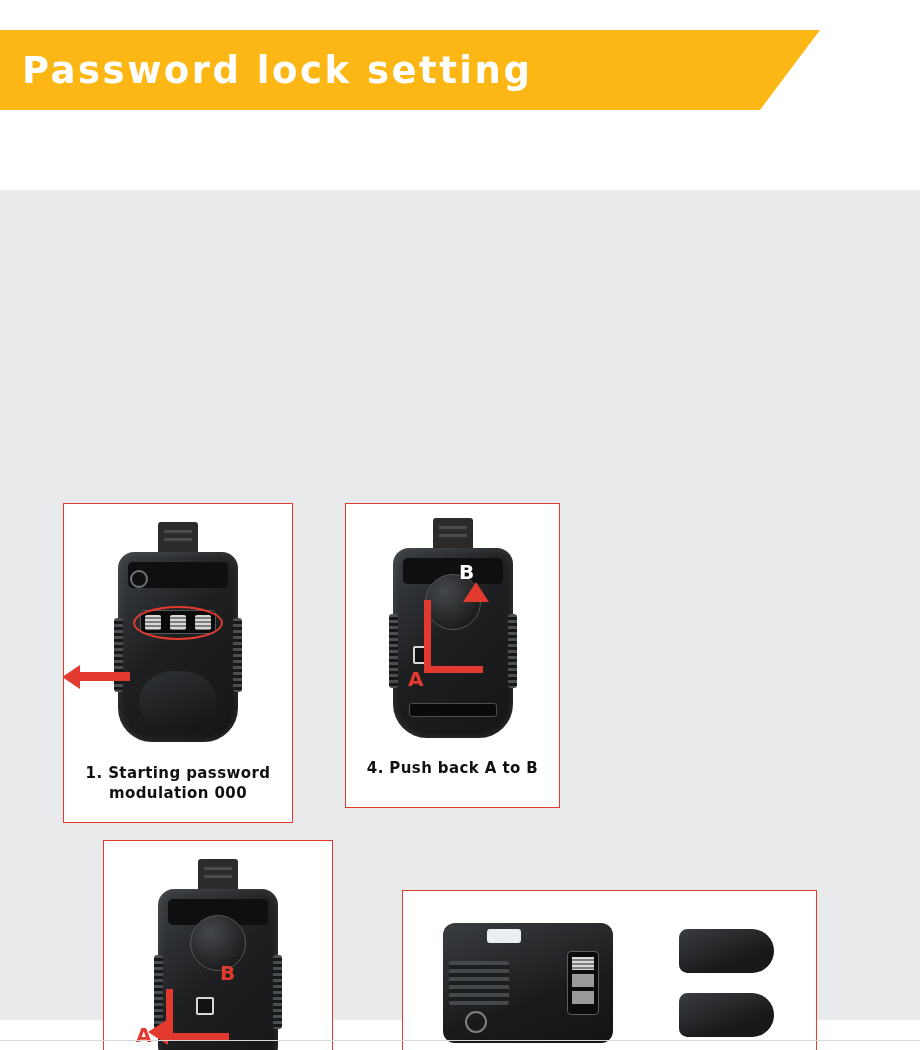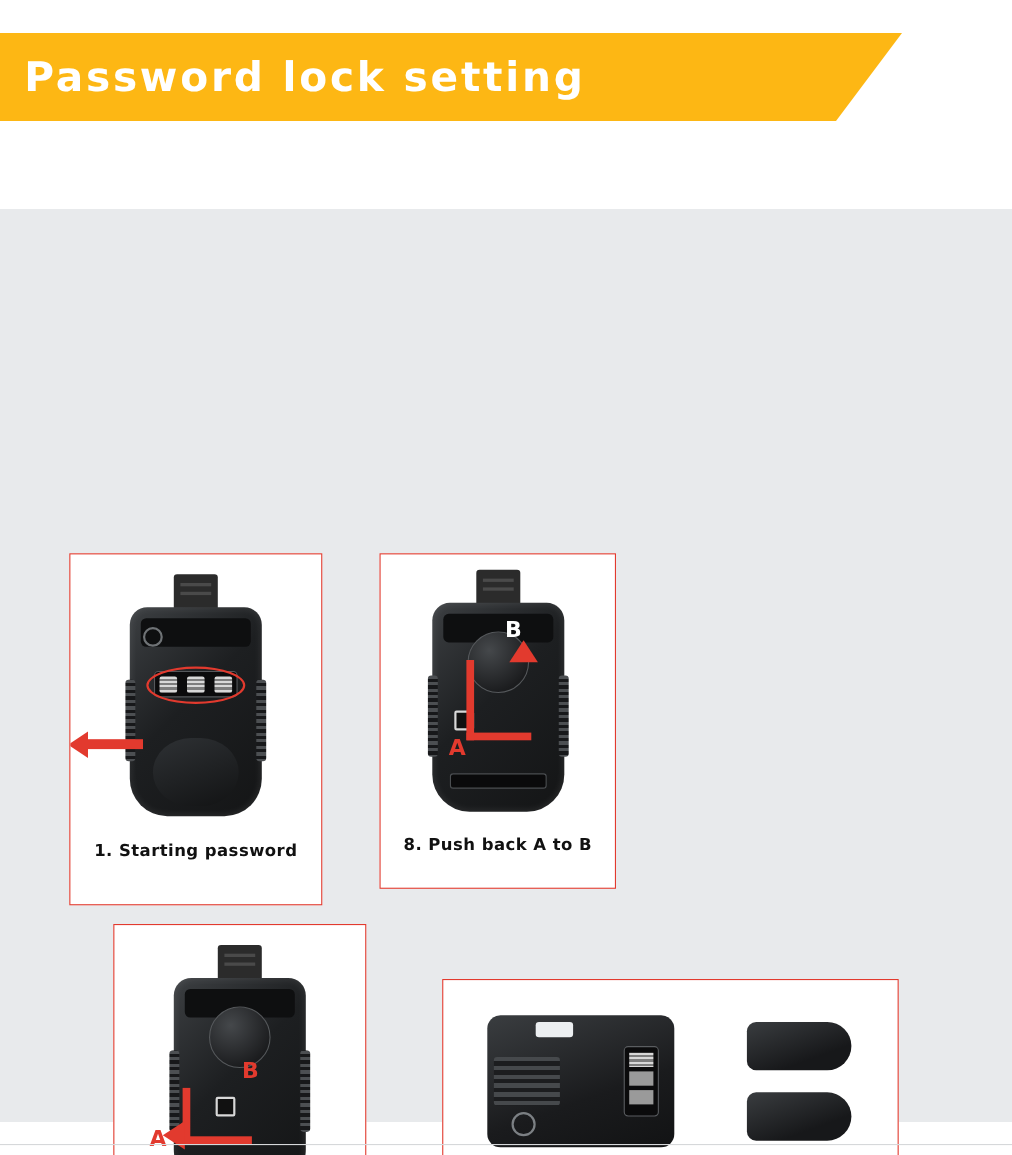--- a/index.html
+++ b/index.html
@@ -352,39 +352,40 @@
           <div class="dial"></div>
           <div class="dial"></div>
           <div class="dial"></div>
         </div>
         <div class="dial-ellipse"></div>
         <div class="thumbpad"></div>
       </div>
       <div class="red-arrow-h rev" style="left:14px; top:168px; width:52px;"></div>
     </div>
     <div class="caption">1. Starting password</div>
+    <div class="caption">modulation 000</div>
   </div>
 
   <div class="card" id="card2">
     <div class="fig">
       <div class="buckle" style="left:50%; top:14px; width:120px; height:225px;">
         <div class="strap"></div>
         <div class="body-main"></div>
         <div class="ridge-left"></div>
         <div class="ridge-right"></div>
         <div class="knob"></div>
         <div class="slot"></div>
         <div class="small-square" style="left:20px; top:128px;"></div>
       </div>
       <div class="elbow" style="left:78px; top:96px; width:52px; height:66px;"></div>
       <div class="elbow-up-tip" style="left:117px; top:78px;"></div>
       <div class="ab-label" style="left:62px; top:163px;">A</div>
       <div class="ab-label white" style="left:113px; top:56px;">B</div>
     </div>
-    <div class="caption">8. Push back A to B</div>
+    <div class="caption">4. Push back A to B</div>
   </div>
 
 
   <div class="card" id="card4">
     <div class="fig">
       <div class="buckle" style="left:50%; top:18px; width:120px; height:232px;">
         <div class="strap"></div>
         <div class="body-main"></div>
         <div class="ridge-left"></div>
         <div class="ridge-right"></div>

